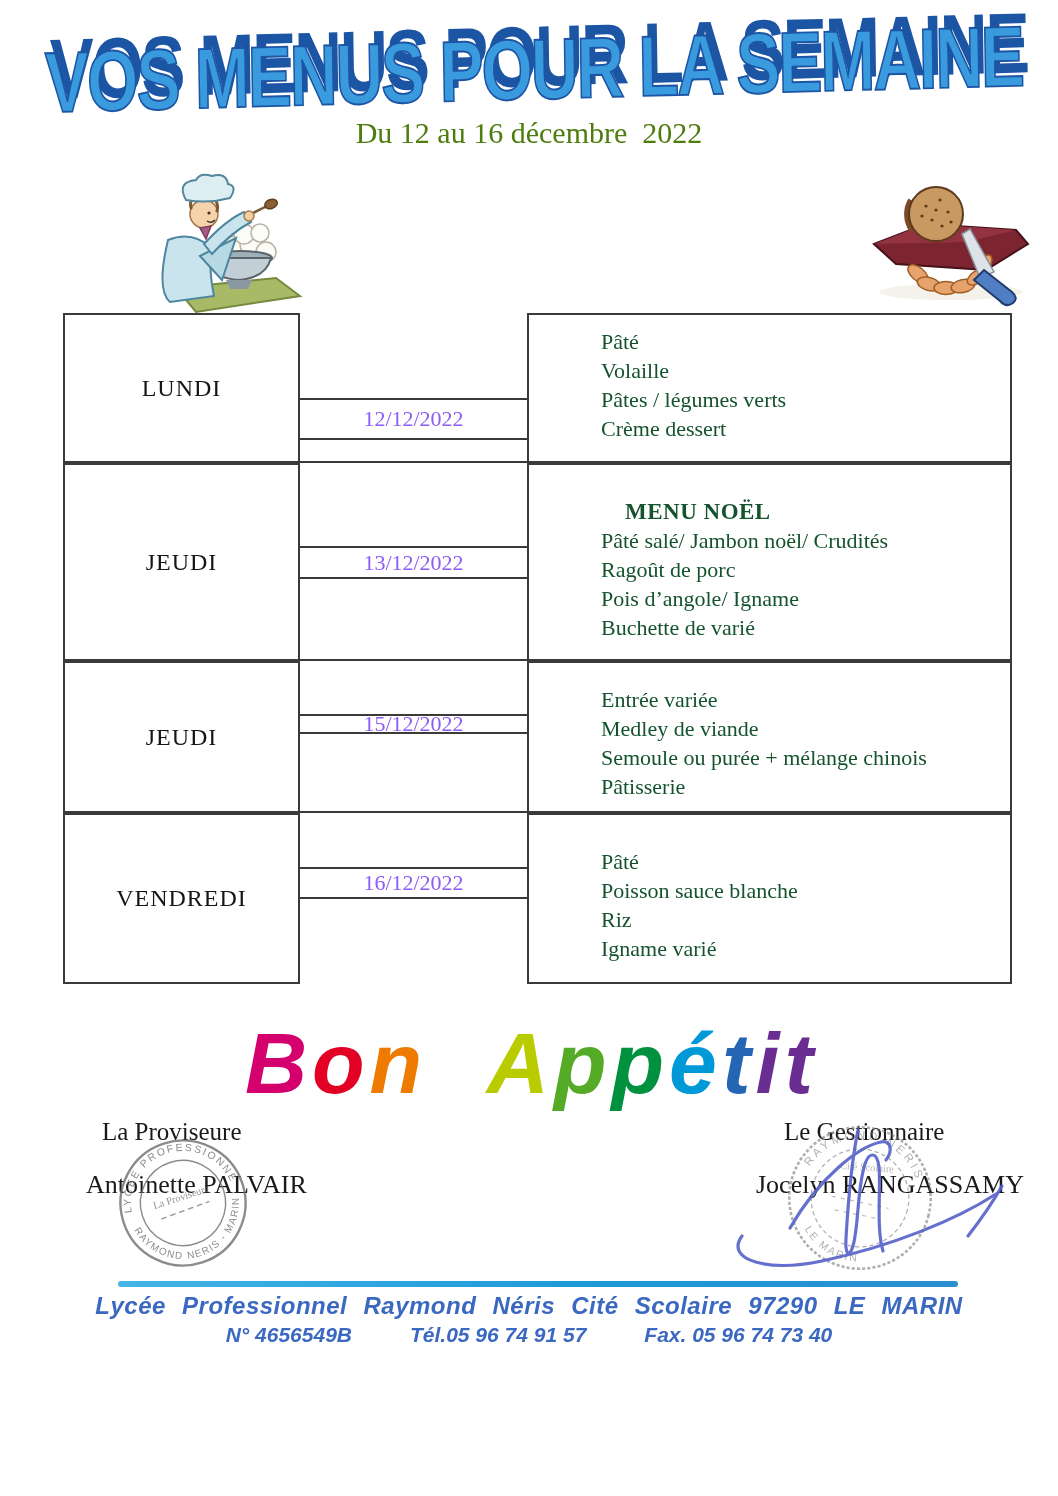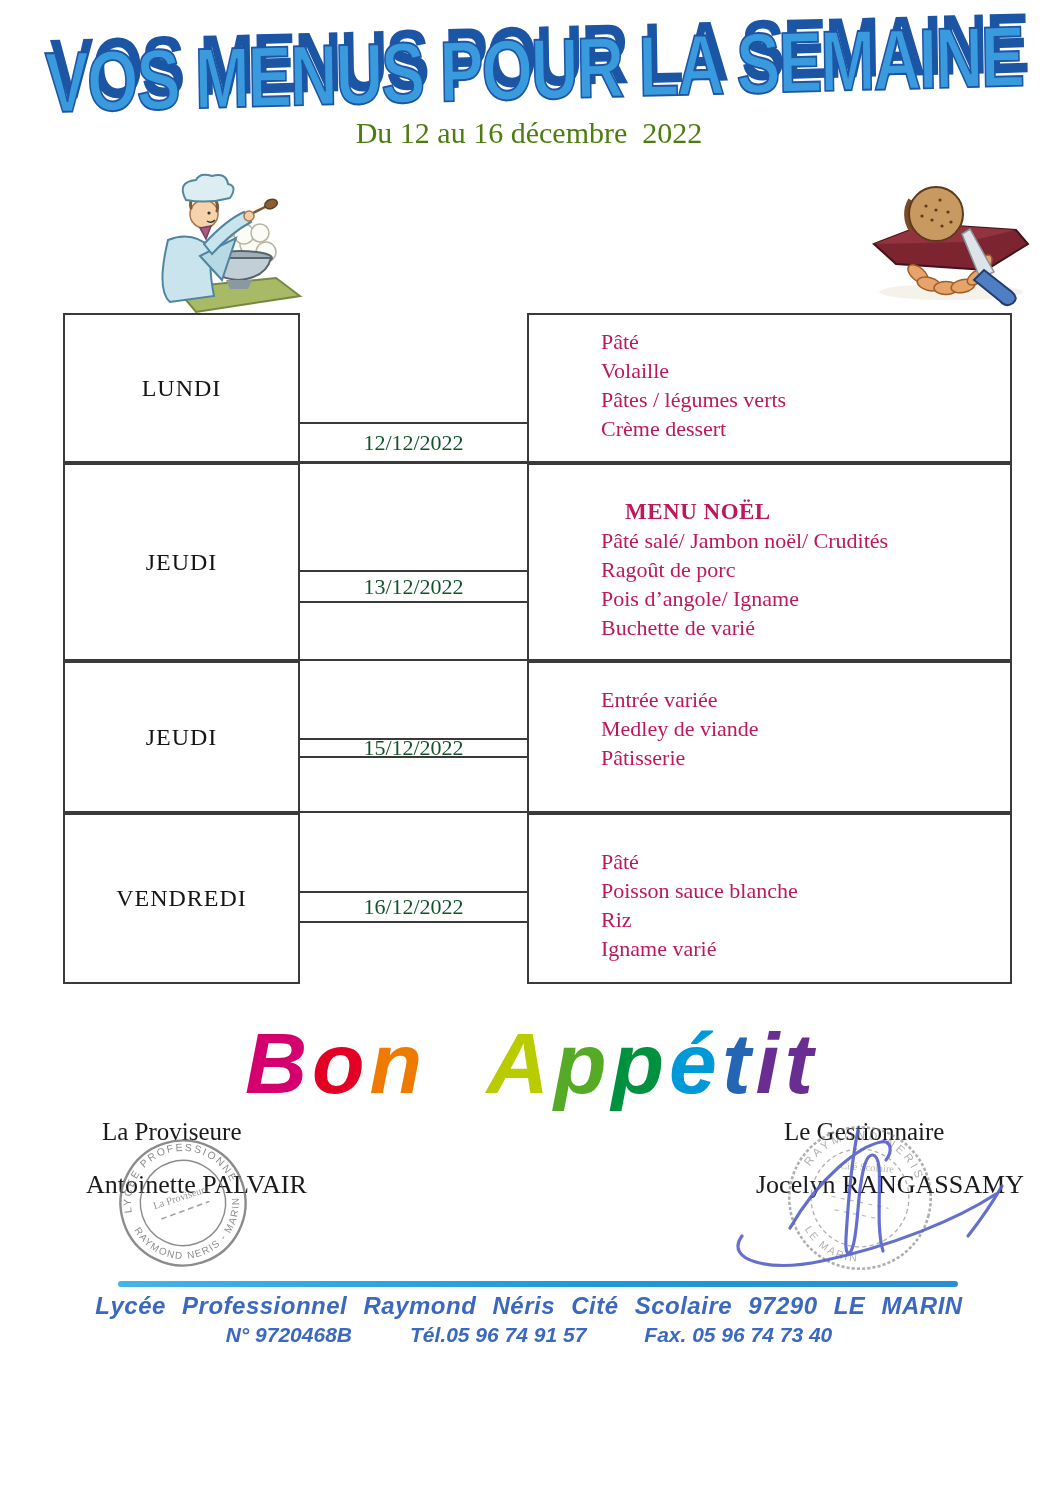--- a/index.html
+++ b/index.html
@@ -58,31 +58,31 @@
     display:flex;align-items:center;justify-content:center;
     font-size:24px;letter-spacing:1px;color:#151515;
   }
   .date-cell{width:227px;flex:none;position:relative;}
   .block:not(:last-child) .date-cell{border-bottom:2px solid var(--line);}
   .date-band{
     position:absolute;left:0;right:0;
     border-top:2px solid var(--line);
     border-bottom:2px solid var(--line);
     display:flex;align-items:center;justify-content:center;
-    font-size:22px;color:#14532d;margin-top:24px;
+    font-size:22px;color:#8b5cf6;
   }
   .b1 .date-band{top:85px;height:42px}
   .b2 .date-band{top:83px;height:33px}
   .b3 .date-band{top:53px;height:20px}
   .b4 .date-band{top:54px;height:32px}
   .menu-cell{
     flex:1;
     border:2px solid var(--line);
     padding:12px 8px 0 72px;
-    font-size:22px;line-height:29px;color:#be185d;
+    font-size:22px;line-height:29px;color:#14532d;
   }
   .b2 .menu-cell{padding-top:32px}
   .b3 .menu-cell{padding-top:22px}
   .b4 .menu-cell{padding-top:32px}
   .menu-heading{font-weight:bold;margin-left:24px;font-size:23px;letter-spacing:.5px;}
 
   
   .bon-appetit{
     position:absolute;top:1014px;left:5px;right:0;
     text-align:center;
@@ -220,20 +220,21 @@
     </div>
 
     <div class="block b3">
       <div class="day-cell">JEUDI</div>
       <div class="date-cell">
         <div class="date-band">15/12/2022</div>
       </div>
       <div class="menu-cell">
         <div class="menu-item">Entrée variée</div>
         <div class="menu-item">Medley de viande</div>
+        <div class="menu-item">Semoule ou purée + mélange chinois</div>
         <div class="menu-item">Pâtisserie</div>
       </div>
     </div>
 
     <div class="block b4">
       <div class="day-cell">VENDREDI</div>
       <div class="date-cell">
         <div class="date-band">16/12/2022</div>
       </div>
       <div class="menu-cell">
@@ -303,18 +304,18 @@
       <path d="M128,22 C121,56 118,96 116,130 C115,146 119,151 123,138 C129,117 127,80 135,56 C139,44 147,43 149,59 C151,80 146,120 153,143"></path>
       <path d="M60,120 C90,68 130,38 151,34 C161,32 163,43 156,52"></path>
       <path d="M12,128 C-6,153 40,164 92,153 C162,138 226,112 266,86"></path>
       <path d="M238,128 C252,110 264,92 272,78"></path>
     </g>
   </svg>
 
   <div class="footer-rule"></div>
   <div class="footer-line1">Lycée Professionnel Raymond Néris Cité Scolaire 97290 LE MARIN</div>
   <div class="footer-line2">
-    <span>N° 9720468B</span>
+    <span>N° 4656549B</span>
     <span>Tél.05 96 74 91 57</span>
     <span>Fax. 05 96 74 73 40</span>
   </div>
 
 </div>
 
 </body></html>

